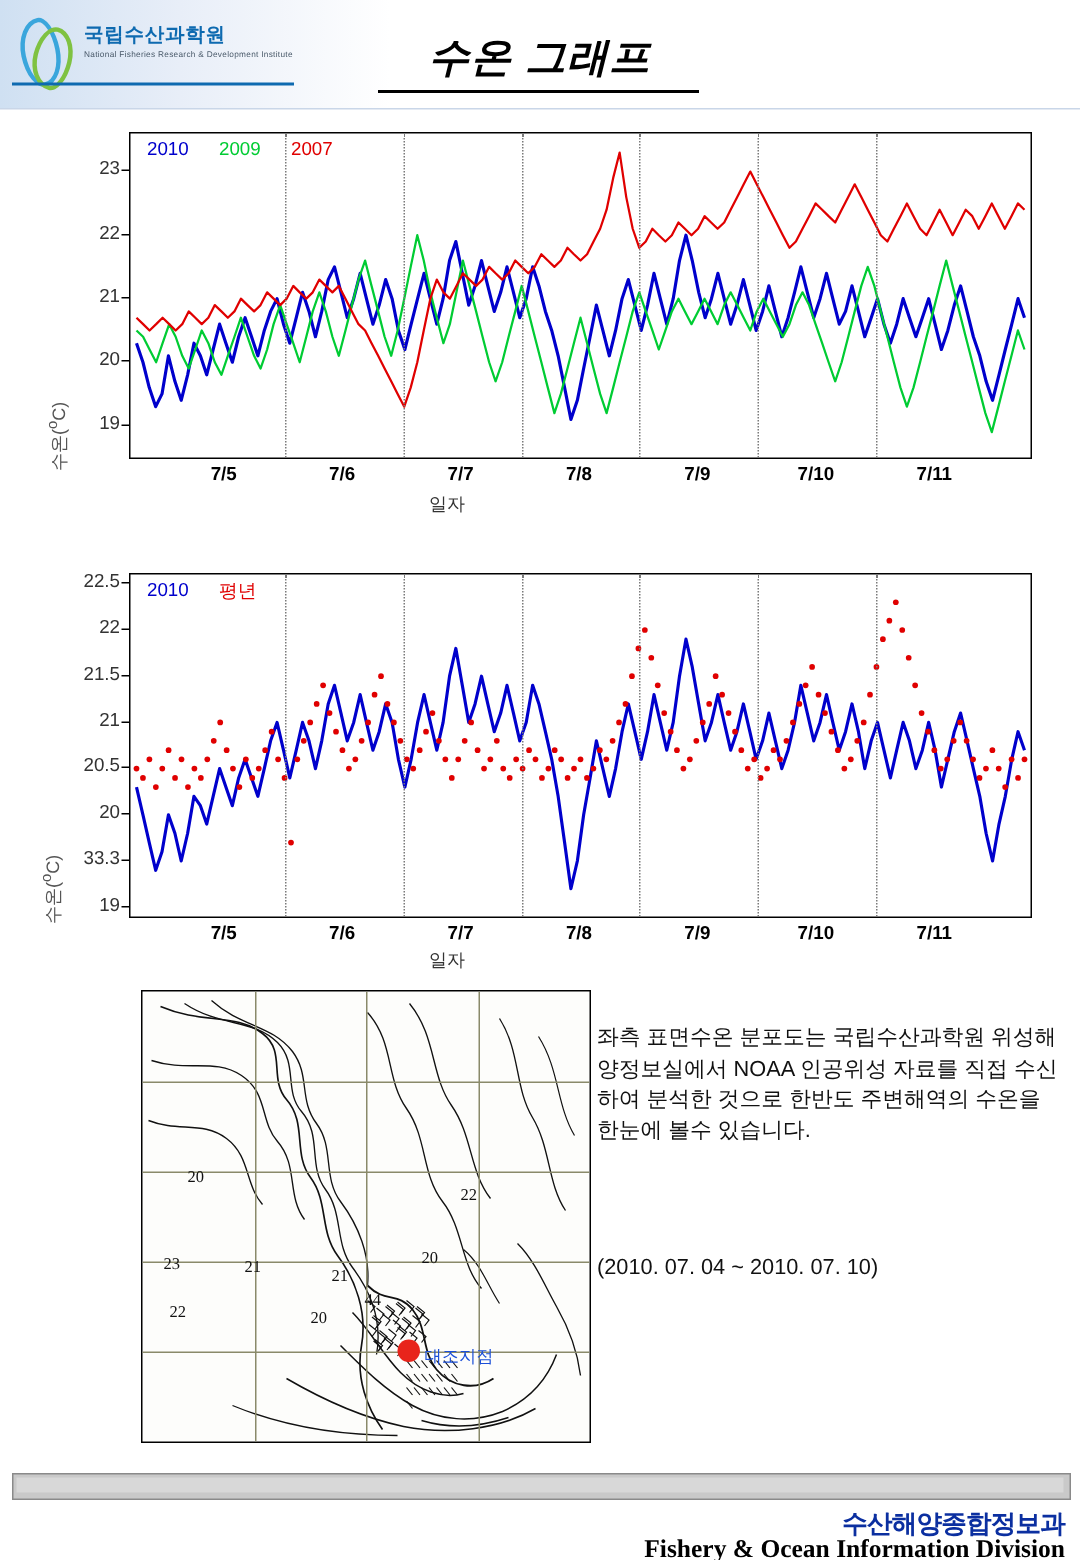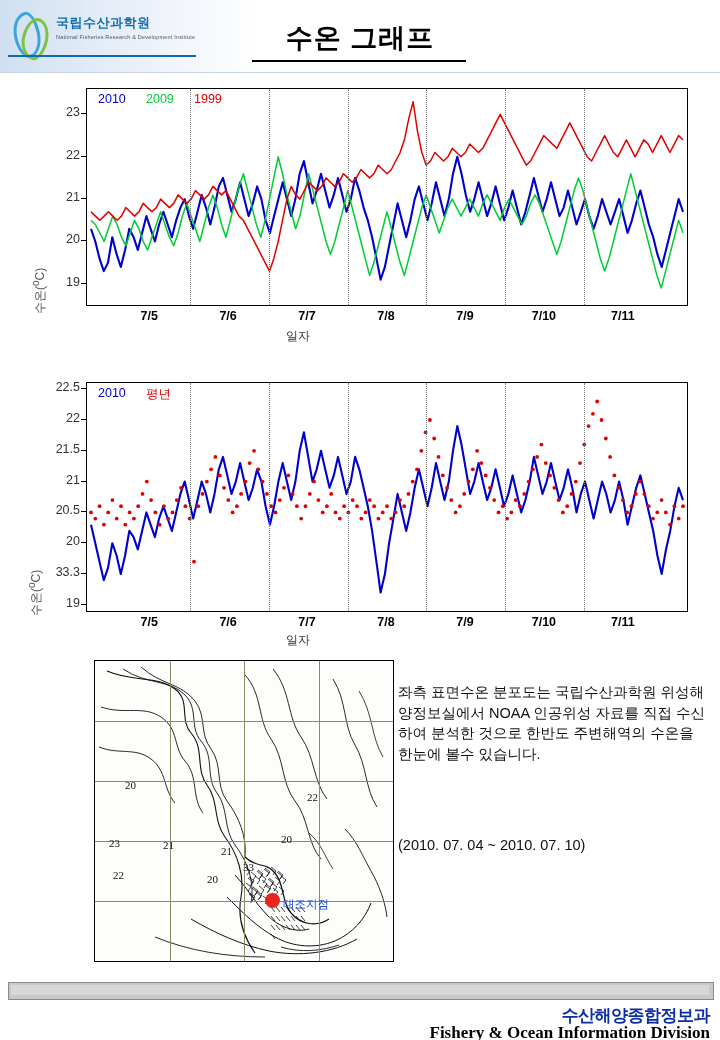--- a/index.html
+++ b/index.html
@@ -51,20 +51,21 @@
   }
   .logo-rule {
     position:absolute; left:2px; top:49px; width:188px; height:2px;
     background:#0e6ab0;
   }
   .page-title {
     position:absolute; left:0; top:20px; width:720px;
     text-align:center;
     font-size:27px; font-weight:bold; color:#000;
     letter-spacing:1px;
+    font-style:italic;
   }
   .title-underline {
     position:absolute; left:252px; top:60px; width:214px; height:2px;
     background:#000;
   }
 
   
   .chart-block { position:absolute; }
   .plot {
     position:absolute;
@@ -205,21 +206,21 @@
     <div class="ytickmark" style="left: 81px; top: 29.4118px;"></div>
     <div class="xtick" style="width: 50px; left: 124.158px; top: 225px;">7/5</div>
     <div class="xtick" style="width: 50px; left: 203.105px; top: 225px;">7/6</div>
     <div class="xtick" style="width: 50px; left: 282.053px; top: 225px;">7/7</div>
     <div class="xtick" style="width: 50px; left: 361px; top: 225px;">7/8</div>
     <div class="xtick" style="width: 50px; left: 439.947px; top: 225px;">7/9</div>
     <div class="xtick" style="width: 50px; left: 518.895px; top: 225px;">7/10</div>
     <div class="xtick" style="width: 50px; left: 597.842px; top: 225px;">7/11</div>
     <div class="legend-item" style="left: 98px; top: 8px; color: rgb(0, 0, 204);">2010</div>
     <div class="legend-item" style="left: 146px; top: 8px; color: rgb(0, 204, 51);">2009</div>
-    <div class="legend-item" style="left: 194px; top: 8px; color: rgb(224, 0, 0);">1999</div>
+    <div class="legend-item" style="left: 194px; top: 8px; color: rgb(224, 0, 0);">2007</div>
   </div>
 
 <div class="chart-block" id="chart2-block" style="left:0; top:378px; width:720px; height:262px;">
   <div class="ylabel" id="c2-ylabel" style="left:26px; top:238px;">수온(<sup>o</sup>C)</div>
   <div class="plot" id="c2-plot" style="left:86px; top:4px; width:600px; height:228px;">
     <svg id="c2-svg" width="600" height="228" viewBox="0 0 600 228">
         <path d="M4.0 141.7 L8.3 160.2 L12.5 178.7 L16.8 197.2 L21.0 184.9 L25.3 160.2 L29.6 172.5 L33.8 191.0 L38.1 172.5 L42.3 147.9 L46.6 154.1 L50.8 166.4 L55.1 147.9 L59.4 129.4 L63.6 141.7 L67.9 154.1 L72.1 135.6 L76.4 123.2 L80.7 135.6 L84.9 147.9 L89.2 129.4 L93.4 110.9 L97.7 98.6 L102.0 117.1 L106.2 135.6 L110.5 117.1 L114.7 98.6 L119.0 110.9 L123.3 129.4 L127.5 110.9 L131.8 86.3 L136.0 73.9 L140.3 92.4 L144.5 110.9 L148.8 98.6 L153.1 80.1 L157.3 98.6 L161.6 117.1 L165.8 104.8 L170.1 86.3 L174.4 98.6 L178.6 123.2 L182.9 141.7 L187.1 123.2 L191.4 98.6 L195.7 80.1 L199.9 98.6 L204.2 117.1 L208.4 98.6 L212.7 67.8 L216.9 49.3 L221.2 73.9 L225.5 98.6 L229.7 86.3 L234.0 67.8 L238.2 86.3 L242.5 104.8 L246.8 92.4 L251.0 73.9 L255.3 92.4 L259.5 110.9 L263.8 98.6 L268.1 73.9 L272.3 86.3 L276.6 104.8 L280.8 123.2 L285.1 147.9 L289.4 178.7 L293.6 209.5 L297.9 191.0 L302.1 160.2 L306.4 135.6 L310.6 110.9 L314.9 129.4 L319.2 147.9 L323.4 129.4 L327.7 104.8 L331.9 86.3 L336.2 104.8 L340.5 123.2 L344.7 104.8 L349.0 80.1 L353.2 98.6 L357.5 117.1 L361.8 98.6 L366.0 67.8 L370.3 43.1 L374.5 61.6 L378.8 86.3 L383.1 110.9 L387.3 98.6 L391.6 80.1 L395.8 98.6 L400.1 117.1 L404.3 104.8 L408.6 86.3 L412.9 104.8 L417.1 123.2 L421.4 110.9 L425.6 92.4 L429.9 110.9 L434.2 129.4 L438.4 117.1 L442.7 98.6 L446.9 73.9 L451.2 92.4 L455.5 110.9 L459.7 98.6 L464.0 80.1 L468.2 98.6 L472.5 117.1 L476.7 104.8 L481.0 86.3 L485.3 104.8 L489.5 129.4 L493.8 110.9 L498.0 98.6 L502.3 117.1 L506.6 135.6 L510.8 117.1 L515.1 98.6 L519.3 110.9 L523.6 129.4 L527.9 117.1 L532.1 98.6 L536.4 117.1 L540.6 141.7 L544.9 123.2 L549.2 104.8 L553.4 92.4 L557.7 110.9 L561.9 129.4 L566.2 147.9 L570.4 172.5 L574.7 191.0 L579.0 166.4 L583.2 147.9 L587.5 123.2 L591.7 104.8 L596.0 117.1 " fill="none" stroke="#0000cc" stroke-width="2.1" stroke-linejoin="round"></path>
         <circle cx="4.0" cy="129.4" r="1.9" fill="#e00000"></circle>
         <circle cx="8.3" cy="135.6" r="1.9" fill="#e00000"></circle>
         <circle cx="12.6" cy="123.2" r="1.9" fill="#e00000"></circle>
@@ -478,21 +479,21 @@
     <div class="map-grid-h" style="top: 120px;"></div>
     <div class="map-grid-h" style="top: 180px;"></div>
     <div class="map-grid-h" style="top: 240px;"></div>
     <div class="iso-label" style="left: 30px; top: 118px;">20</div>
     <div class="iso-label" style="left: 186px; top: 172px;">20</div>
     <div class="iso-label" style="left: 212px; top: 130px;">22</div>
     <div class="iso-label" style="left: 14px; top: 176px;">23</div>
     <div class="iso-label" style="left: 68px; top: 178px;">21</div>
     <div class="iso-label" style="left: 126px; top: 184px;">21</div>
     <div class="iso-label" style="left: 18px; top: 208px;">22</div>
-    <div class="iso-label" style="left: 148px; top: 200px;">33</div>
+    <div class="iso-label" style="left: 148px; top: 200px;">44</div>
     <div class="iso-label" style="left: 112px; top: 212px;">20</div>
     <div class="station-dot" style="left: 170px; top: 232px;"></div>
     <div class="station-label" style="left: 188px; top: 236px;">대조지점</div>
   </div>
 
 <div class="desc">좌측 표면수온 분포도는 국립수산과학원 위성해양정보실에서 NOAA 인공위성 자료를 직접 수신하여 분석한 것으로  한반도 주변해역의 수온을 한눈에 볼수 있습니다.</div>
 <div class="desc-date">(2010. 07. 04 ~ 2010. 07. 10)</div>
 
 <div class="footer-bar">
   <div class="footer-bar-in"></div>

